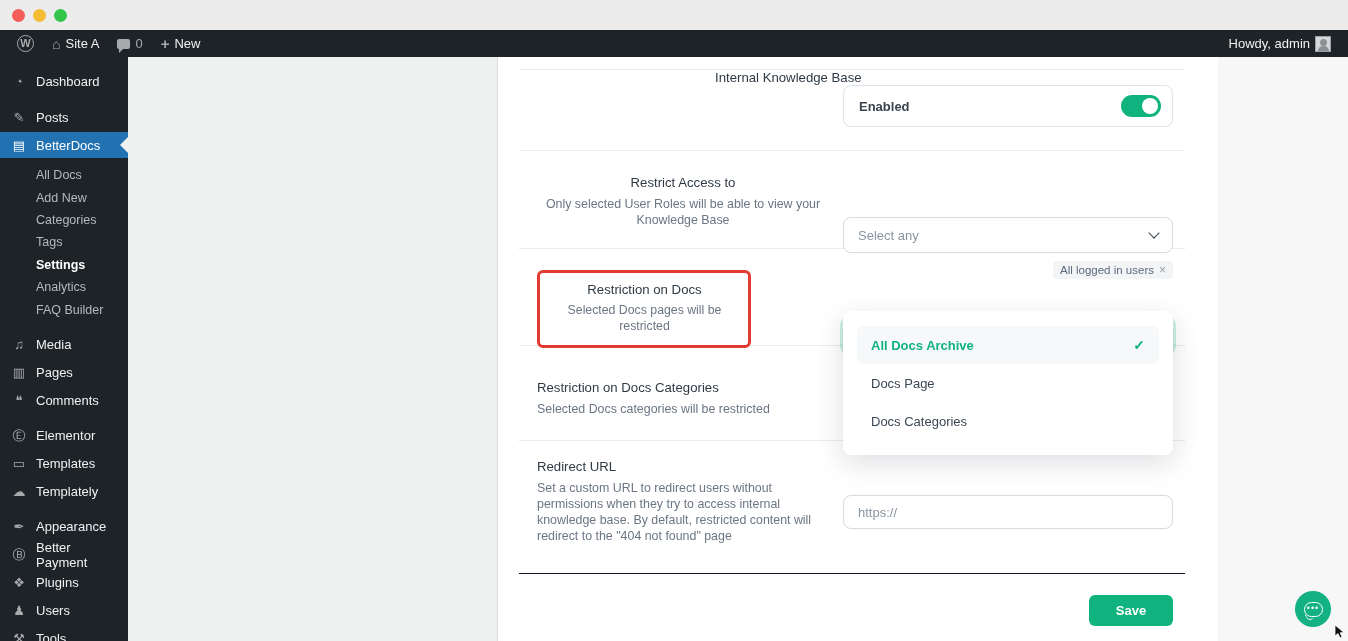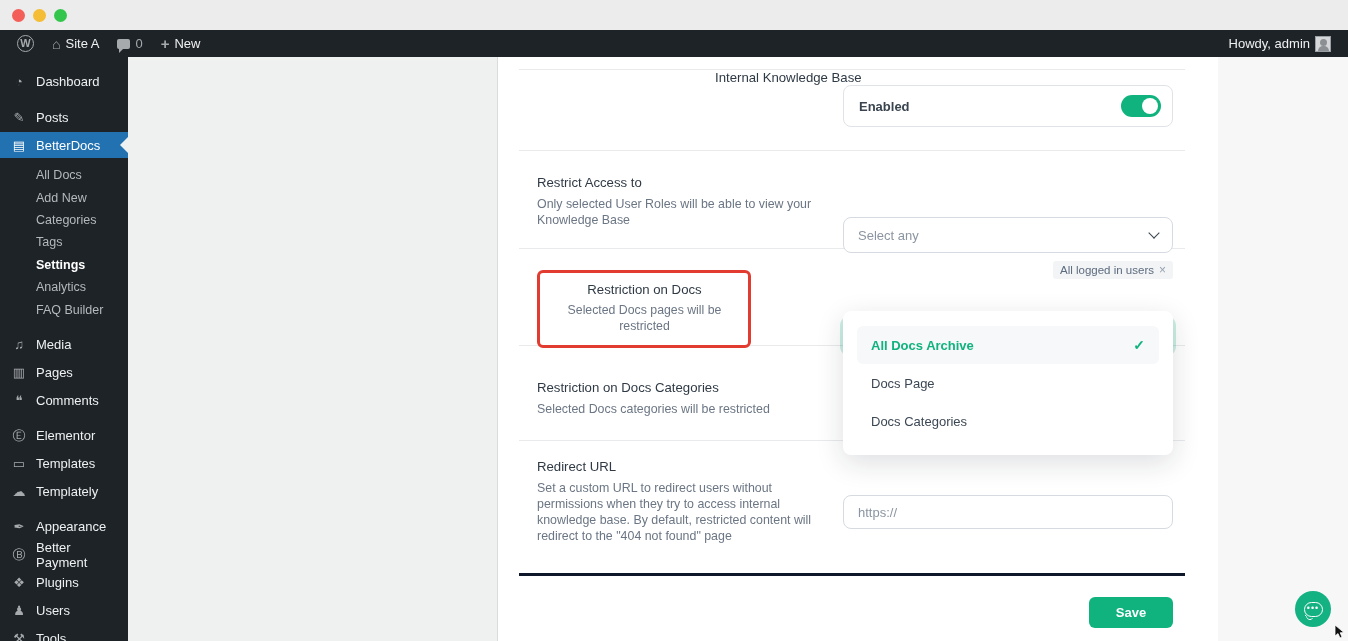--- a/index.html
+++ b/index.html
@@ -45,21 +45,21 @@
 
   
   .page { flex:1; display:flex; background:#eff1f0; }
   .left-strip { width:369px; flex-shrink:0; }
   .card { width:721px; background:#fff; border-left:1px solid #d9dcdb; padding:0 33px 0 21px; position:relative; flex-shrink:0; }
   .right-gap { flex:1; background:#f7f7f7; position:relative; }
 
   .spacer { height:12px; }
   .frow { display:flex; border-top:1px solid #e8eaec; }
   .r1 { height:81px; align-items:center;flex-direction:column; }
-  .r2 { height:98px; }
+  .r2 { height:98px;text-align:center; }
   .r3 { height:97px;text-align:center; }
   .r4 { height:95px; }
   .r5 { height:133px; }
   .flabel { padding-left:18px; width:310px; }
   .flabel .lab { font-size:13.2px; color:#2f3a45; }
   .flabel .desc { font-size:12.4px; color:#6b7684; line-height:16px; margin-top:6px; }
   .fcontrol { width:330px; margin-left:auto; margin-right:12px; }
 
   
   .r2 .flabel { margin-top:24px; } .r2 .fcontrol { margin-top:18px; }
@@ -89,21 +89,21 @@
 
   
   .dd-panel { position:absolute; top:41px; left:0; width:330px; background:#fff; border-radius:8px; box-shadow:0 8px 28px rgba(20,30,40,.14); padding:15px 14px; z-index:20; }
   .dd-opt { height:38px; display:flex; align-items:center; padding:0 14px; font-size:13px; color:#3c4754; border-radius:6px; cursor:pointer; }
   .dd-opt.selected { background:#f6f8f9; color:#10b37e; font-weight:bold; }
   .dd-opt .check { margin-left:auto; color:#10b37e; font-size:14px; font-weight:bold; }
 
   .url-input { width:100%; height:34px; border:1px solid #d5dbe1; border-radius:8px; padding:0 14px; font-size:13px; color:#39444f; font-family:"Liberation Sans", sans-serif; outline:none; }
   .url-input::placeholder { color:#8b95a1; }
 
-  .footer { border-top:3px solid #0f172a; height:68px; display:flex; justify-content:flex-end; }
+  .footer { border-top:1px solid #0f172a; height:68px; display:flex; justify-content:flex-end; }
   .save-btn { margin-top:21px; margin-right:12px; width:84px; height:31px; background:#10b37e; color:#fff; border:none; border-radius:6px; font-size:13px; font-weight:bold; cursor:pointer; font-family:"Liberation Sans", sans-serif; }
 
   
   .chat-btn { position:absolute; right:17px; bottom:14px; width:36px; height:36px; border-radius:50%; background:#14b182; cursor:pointer; display:flex; align-items:center; justify-content:center; }
   .chat-bubble { width:19px; height:15px; border:1.7px solid #fff; border-radius:8px; position:relative; display:flex; align-items:center; justify-content:center; }
   .chat-bubble::after { content:""; position:absolute; left:1px; bottom:-4px; width:5px; height:5px; border-left:1.7px solid #fff; border-bottom:1.7px solid #fff; transform:skewX(18deg) rotate(-12deg); border-radius:0 0 0 3px; background:transparent; }
   .chat-bubble span { color:#fff; font-size:9px; letter-spacing:1px; line-height:0; margin-top:-2px; }
 
   .cursor { position:absolute; right:2px; bottom:2px; }
 </style>

